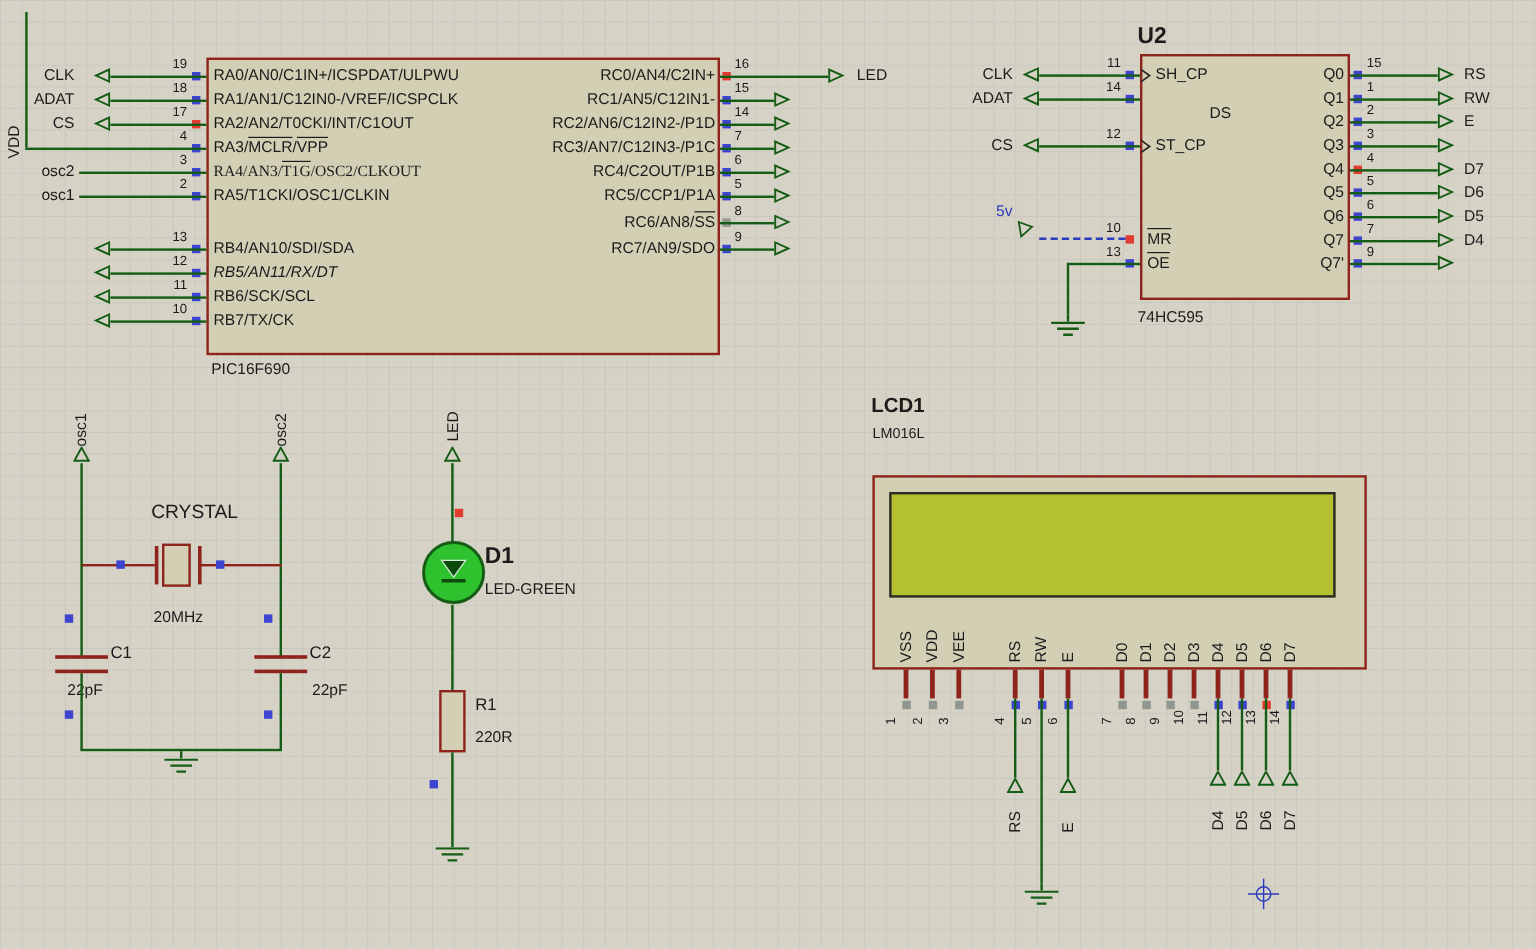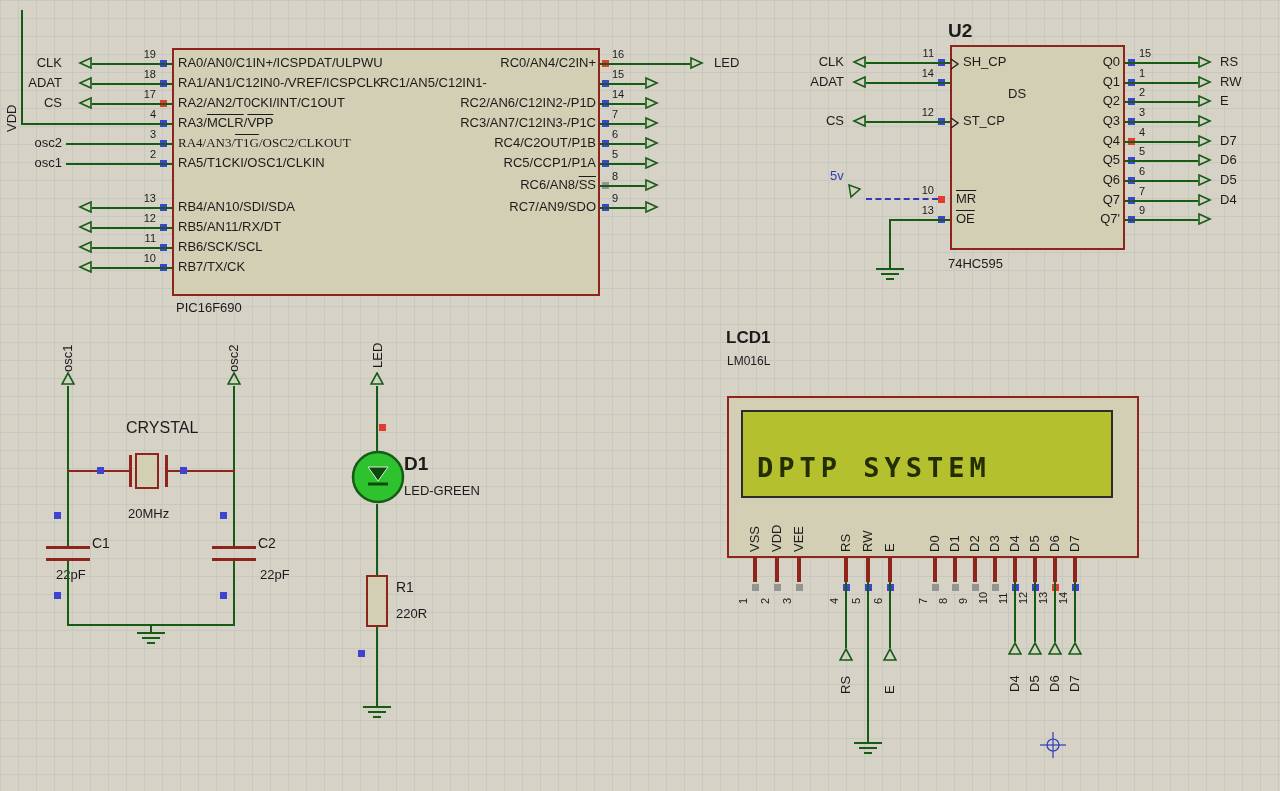--- a/index.html
+++ b/index.html
@@ -47,21 +47,20 @@
   <div class="t" style="left:176px;top:300px">PIC16F690</div>
 
   <div class="chip" style="left:950px;top:45px;width:175px;height:205px"></div>
   <div class="t ref" style="left:948px;top:20px">U2</div>
   <div class="t" style="left:948px;top:256px">74HC595</div>
 
   <div class="t ref" style="left:726px;top:328px;font-size:17px">LCD1</div>
   <div class="t" style="left:727px;top:354px;font-size:12px">LM016L</div>
   <div class="chip" style="left:727px;top:396px;width:412px;height:162px"></div>
   <div class="lcd-screen" style="left:741px;top:410px;width:372px;height:88px"></div>
-  <div class="lcd-line" style="left:757px;top:452px">DPTP SYSTEM</div>
 
   <div class="t" style="left:126px;top:419px;font-size:16px">CRYSTAL</div>
   <div class="t" style="left:128px;top:506px">20MHz</div>
   <div class="t" style="left:92px;top:535px;font-size:14px">C1</div>
   <div class="t" style="left:56px;top:567px">22pF</div>
   <div class="t" style="left:258px;top:535px;font-size:14px">C2</div>
   <div class="t" style="left:260px;top:567px">22pF</div>
 
   <div class="t ref" style="left:404px;top:453px">D1</div>
   <div class="t" style="left:404px;top:483px">LED-GREEN</div>
@@ -110,21 +109,21 @@
     <div class="abs" style="left: 160px; top: 160px; width: 7px; height: 7px; background: rgb(61, 68, 207);"></div>
     <div class="abs" style="left: 66px; top: 163px; width: 106px; height: 2px; background: rgb(21, 92, 21);"></div>
     <div class="abs t" style="left: 24px; top: 155px; width: 38px; text-align: right;">osc1</div>
     <div class="abs t" style="left: 178px; top: 199px;">RB4/AN10/SDI/SDA</div>
     <div class="abs t" style="left: 132px; top: 192px; width: 24px; text-align: right; font-size: 11px;">13</div>
     <div class="abs" style="left: 160px; top: 204px; width: 7px; height: 7px; background: rgb(61, 68, 207);"></div>
     <div class="abs" style="left: 92px; top: 207px; width: 80px; height: 2px; background: rgb(21, 92, 21);"></div>
     <div class="abs" style="left: 78px; top: 200px; width: 14px; height: 14px;"><svg width="14" height="14" viewBox="0 0 14 14">
         <polygon points="13,2 13,12 2,7" fill="none" stroke="#155c15" stroke-width="1.6"></polygon>
       </svg></div>
-    <div class="abs t" style="left: 178px; top: 219px;">RB5/AN11/RX/DT</div>
+    <div class="abs t" style="left: 178px; top: 219px; font-style: italic;">RB5/AN11/RX/DT</div>
     <div class="abs t" style="left: 132px; top: 212px; width: 24px; text-align: right; font-size: 11px;">12</div>
     <div class="abs" style="left: 160px; top: 224px; width: 7px; height: 7px; background: rgb(61, 68, 207);"></div>
     <div class="abs" style="left: 92px; top: 227px; width: 80px; height: 2px; background: rgb(21, 92, 21);"></div>
     <div class="abs" style="left: 78px; top: 220px; width: 14px; height: 14px;"><svg width="14" height="14" viewBox="0 0 14 14">
         <polygon points="13,2 13,12 2,7" fill="none" stroke="#155c15" stroke-width="1.6"></polygon>
       </svg></div>
     <div class="abs t" style="left: 178px; top: 239px;">RB6/SCK/SCL</div>
     <div class="abs t" style="left: 132px; top: 232px; width: 24px; text-align: right; font-size: 11px;">11</div>
     <div class="abs" style="left: 160px; top: 244px; width: 7px; height: 7px; background: rgb(61, 68, 207);"></div>
     <div class="abs" style="left: 92px; top: 247px; width: 80px; height: 2px; background: rgb(21, 92, 21);"></div>
@@ -139,21 +138,21 @@
         <polygon points="13,2 13,12 2,7" fill="none" stroke="#155c15" stroke-width="1.6"></polygon>
       </svg></div>
     <div class="abs t" style="left: 380px; top: 55px; width: 216px; text-align: right;">RC0/AN4/C2IN+</div>
     <div class="abs t" style="left: 612px; top: 48px; font-size: 11px;">16</div>
     <div class="abs" style="left: 602px; top: 60px; width: 7px; height: 7px; background: rgb(226, 60, 48);"></div>
     <div class="abs" style="left: 600px; top: 63px; width: 90px; height: 2px; background: rgb(21, 92, 21);"></div>
     <div class="abs" style="left: 690px; top: 56px; width: 14px; height: 14px;"><svg width="14" height="14" viewBox="0 0 14 14">
         <polygon points="1,2 1,12 12,7" fill="none" stroke="#155c15" stroke-width="1.6"></polygon>
       </svg></div>
     <div class="abs t" style="left: 714px; top: 55px;">LED</div>
-    <div class="abs t" style="left: 380px; top: 75px; width: 216px; text-align: left;">RC1/AN5/C12IN1-</div>
+    <div class="abs t" style="left: 380px; top: 75px; width: 216px; text-align: right;">RC1/AN5/C12IN1-</div>
     <div class="abs t" style="left: 612px; top: 68px; font-size: 11px;">15</div>
     <div class="abs" style="left: 602px; top: 80px; width: 7px; height: 7px; background: rgb(61, 68, 207);"></div>
     <div class="abs" style="left: 600px; top: 83px; width: 45px; height: 2px; background: rgb(21, 92, 21);"></div>
     <div class="abs" style="left: 645px; top: 76px; width: 14px; height: 14px;"><svg width="14" height="14" viewBox="0 0 14 14">
         <polygon points="1,2 1,12 12,7" fill="none" stroke="#155c15" stroke-width="1.6"></polygon>
       </svg></div>
     <div class="abs t" style="left: 380px; top: 95px; width: 216px; text-align: right;">RC2/AN6/C12IN2-/P1D</div>
     <div class="abs t" style="left: 612px; top: 88px; font-size: 11px;">14</div>
     <div class="abs" style="left: 602px; top: 100px; width: 7px; height: 7px; background: rgb(61, 68, 207);"></div>
     <div class="abs" style="left: 600px; top: 103px; width: 45px; height: 2px; background: rgb(21, 92, 21);"></div>

